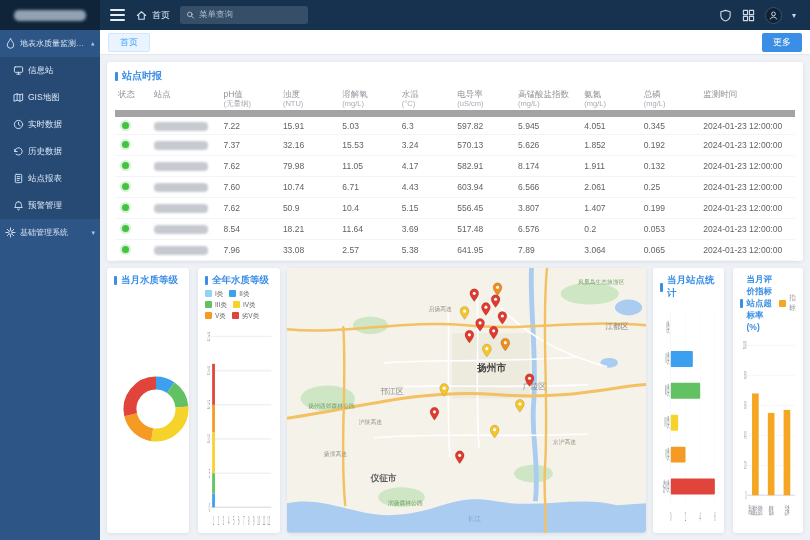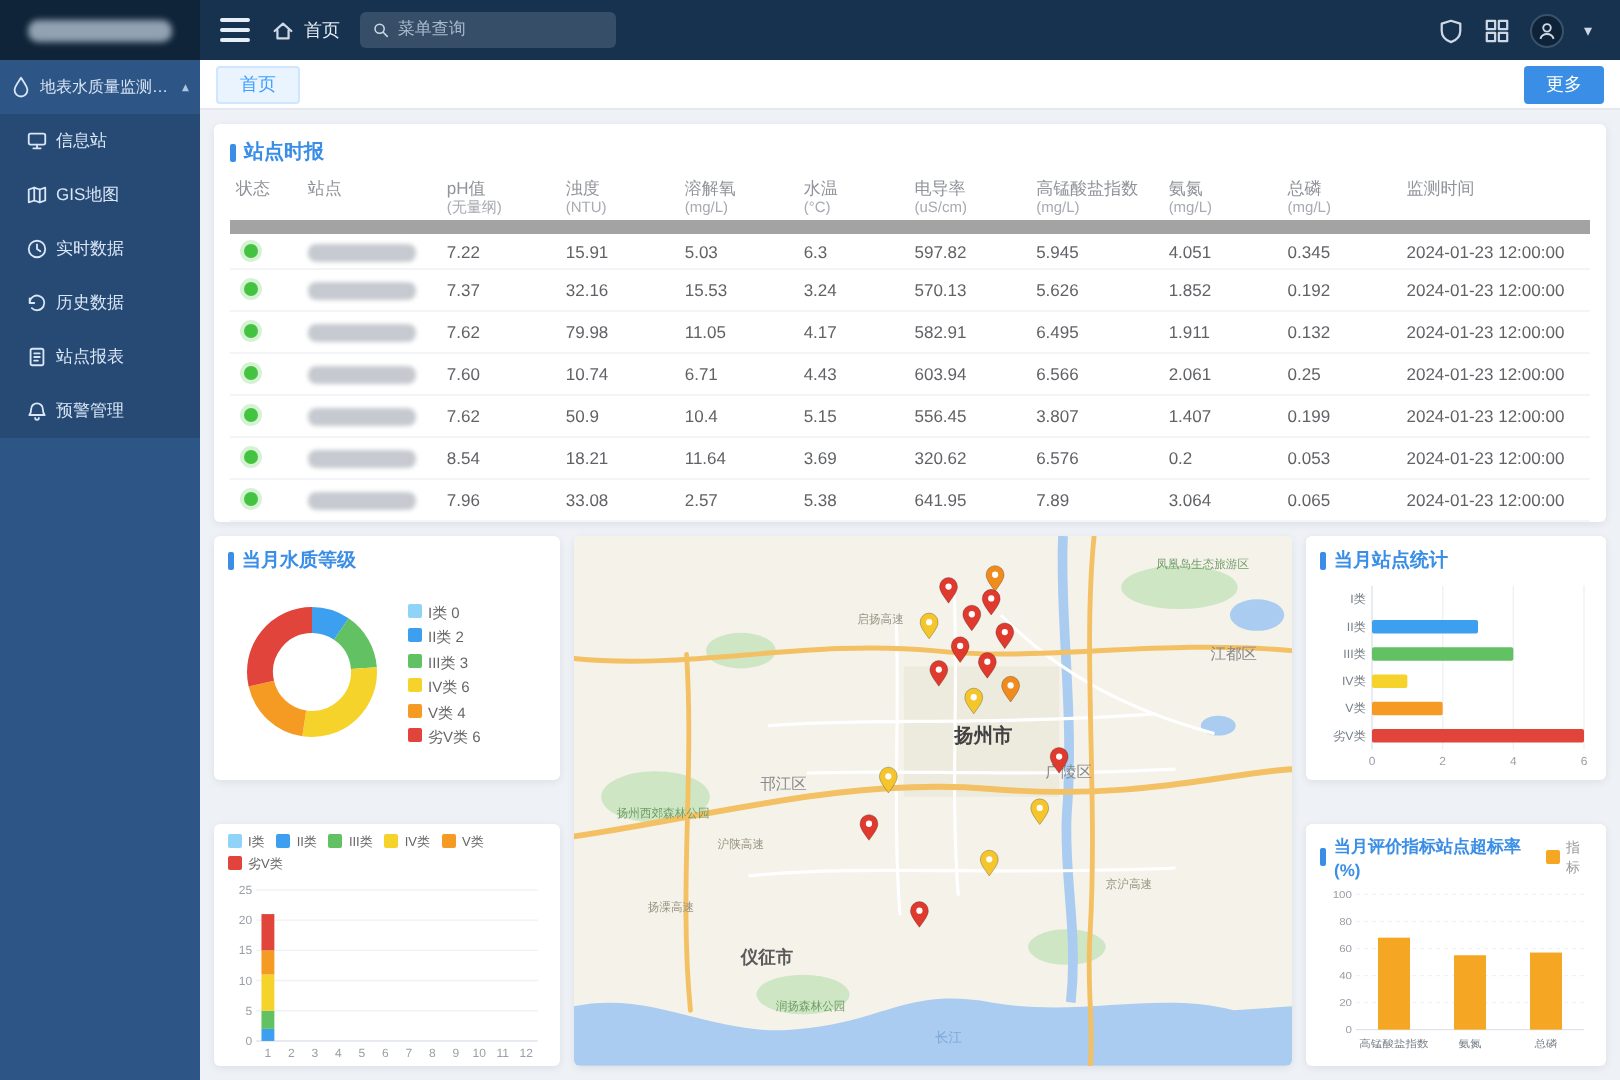--- a/index.html
+++ b/index.html
@@ -49,21 +49,21 @@
   .table-card{padding:4px 8px 0;flex:none}
   table{width:100%;border-collapse:collapse;table-layout:fixed;font-size:8.5px;color:#606266}
   thead th{font-weight:normal;color:#909399;text-align:left;padding:2px 3px;border-bottom:7px solid #a3a3a3;line-height:1.2;vertical-align:top}
   .th2{font-size:7.5px;color:#a8abb2}
   tbody td{padding:0 3px;height:21px;border-bottom:1px solid #f2f4f7;white-space:nowrap;overflow:hidden}
   .dot{display:inline-block;width:7px;height:7px;border-radius:50%;background:#43c33f;box-shadow:0 0 0 2px rgba(67,195,63,.22);margin-left:4px}
   .blur-pill{display:inline-block;width:54px;height:9px;border-radius:4px;background:#c6cad0;filter:blur(1px);vertical-align:middle}
 
   
   .bottom-grid{flex:1;display:grid;grid-template-columns:173px 1fr 150px;gap:7px;min-height:0}
-  .colstack{display:flex;flex-direction:column;gap:22px;min-height:0}
+  .colstack{display:flex;flex-direction:row;gap:9px;min-height:0}
   .chart-card{flex:1;padding:4px 7px 3px;display:flex;flex-direction:column;min-height:0;overflow:hidden}
   .chart-card .card-title{font-size:9.5px;padding:2px 0}
   .chart-body{flex:1;display:flex;min-height:0}
   #donut-body{align-items:center;gap:6px}
   .donut-svg{width:84px;height:92px;flex:none}
   .lg-col{display:flex;flex-direction:column;gap:2.5px;font-size:7.5px;color:#666}
   .lg-item{display:flex;align-items:flex-start;gap:3px;cursor:pointer}
   .sw{width:7px;height:7px;border-radius:1px;flex:none}
   #stack-legend{display:flex;flex-wrap:wrap;gap:2px 6px;font-size:6.5px;color:#666;padding:1px 0 2px}
   .stretch{width:100%;height:100%;display:block}
@@ -170,20 +170,28 @@
         </svg>
         <span class="sb-label">站点报表</span>
       </div>
       <div class="sb-item sb-child">
         <svg class="mi" viewBox="0 0 12 12">
           <path d="M6 1.8a3.2 3.2 0 0 1 3.2 3.2c0 2.2.6 2.8 1 3.2H1.8c.4-.4 1-1 1-3.2A3.2 3.2 0 0 1 6 1.8Z"></path>
           <path d="M5 9.8a1 1 0 0 0 2 0"></path>
         </svg>
         <span class="sb-label">预警管理</span>
       </div>
+    </div>
+    <div class="sb-item sb-parent">
+      <svg class="mi" viewBox="0 0 12 12">
+        <circle cx="6" cy="6" r="2"></circle>
+        <path d="M6 1v2M6 9v2M1 6h2M9 6h2M2.5 2.5l1.4 1.4M8.1 8.1l1.4 1.4M9.5 2.5 8.1 3.9M3.9 8.1 2.5 9.5"></path>
+      </svg>
+      <span class="sb-label">基础管理系统</span>
+      <span class="sb-caret">▾</span>
     </div>
   </aside>
 
 <main class="main">
   <div class="tabbar">
     <span class="tab">首页</span>
     <button class="more-btn">更多</button>
   </div>
 
   <div class="content">
@@ -280,21 +288,21 @@
               <td>2024-01-23 12:00:00</td>
             </tr>
             <tr>
               <td><span class="dot"></span></td>
               <td><span class="blur-pill"></span></td>
               <td>7.62</td>
               <td>79.98</td>
               <td>11.05</td>
               <td>4.17</td>
               <td>582.91</td>
-              <td>6.495</td>
+              <td>8.174</td>
               <td>1.911</td>
               <td>0.132</td>
               <td>2024-01-23 12:00:00</td>
             </tr>
             <tr>
               <td><span class="dot"></span></td>
               <td><span class="blur-pill"></span></td>
               <td>7.60</td>
               <td>10.74</td>
               <td>6.71</td>
@@ -318,21 +326,21 @@
               <td>0.199</td>
               <td>2024-01-23 12:00:00</td>
             </tr>
             <tr>
               <td><span class="dot"></span></td>
               <td><span class="blur-pill"></span></td>
               <td>8.54</td>
               <td>18.21</td>
               <td>11.64</td>
               <td>3.69</td>
-              <td>320.62</td>
+              <td>517.48</td>
               <td>6.576</td>
               <td>0.2</td>
               <td>0.053</td>
               <td>2024-01-23 12:00:00</td>
             </tr>
             <tr>
               <td><span class="dot"></span></td>
               <td><span class="blur-pill"></span></td>
               <td>7.96</td>
               <td>33.08</td>
@@ -386,20 +394,24 @@
                   <span>V类 4</span>
                 </div>
                 <div class="lg-item">
                   <span class="sw" style="background:#e0443a"></span>
                   <span>劣V类 6</span>
                 </div>
               </div>
           </div>
         </div>
         <div class="card chart-card">
+          <div class="card-title">
+            <span class="t-accent"></span>
+            <span>全年水质等级</span>
+          </div>
           <div id="stack-legend">
               <span class="lg-item">
                 <span class="sw" style="background:#8fd4f8"></span>
                 <span>I类</span>
               </span>
               <span class="lg-item">
                 <span class="sw" style="background:#3d9ff0"></span>
                 <span>II类</span>
               </span>
               <span class="lg-item">

